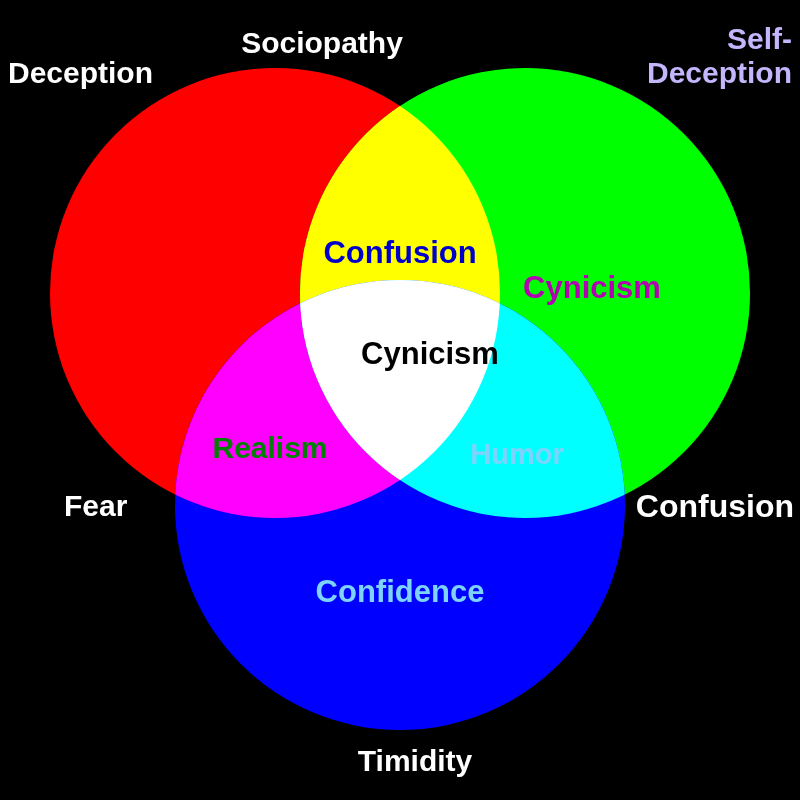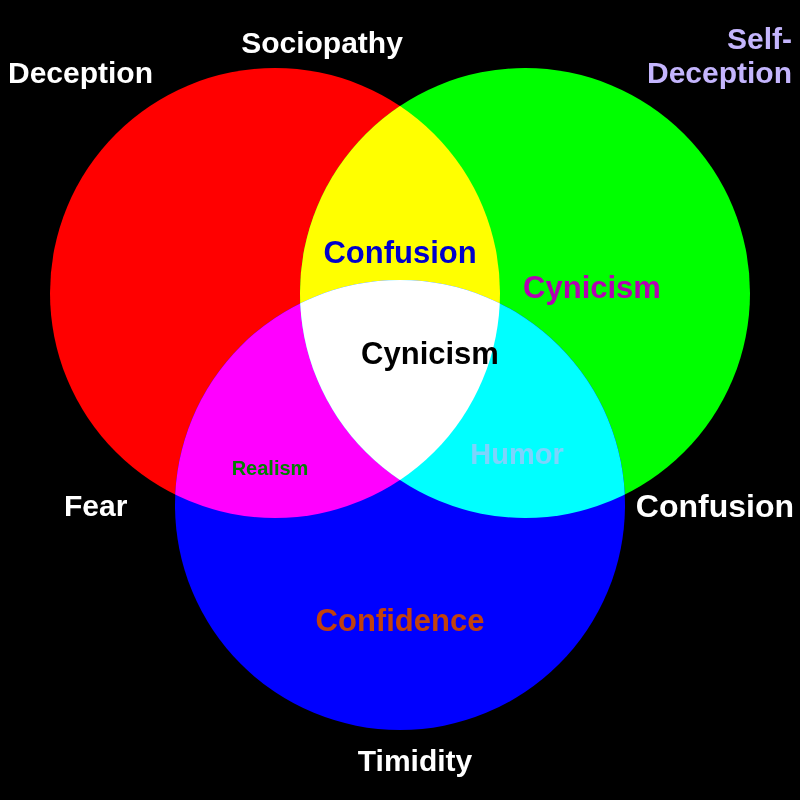--- a/index.html
+++ b/index.html
@@ -48,23 +48,22 @@
     font-size: 31px;
     color: #B3B300;
   }
   .lbl-knowledge {
     left: 400px;  top: 252px;
     font-size: 31px;
     color: #0000CC;
   }
   .lbl-realism {
     left: 270px;  top: 448px;
-    font-size: 20px;
+    font-size: 30px;
     color: #008000;
-    margin-top: 20px;
   }
   .lbl-humor {
     left: 517px;  top: 434px;
     font-size: 29px;
     color: #B30000;
   }
   .lbl-cynicism {
     left: 404px;  top: 353px;
     font-size: 31px;
     color: #000000;
@@ -149,21 +148,21 @@
     <g clip-path="url(#clip-red)">
       <g clip-path="url(#clip-green)">
         <circle cx="400" cy="505" r="225" fill="#FFFFFF"></circle>
       </g>
     </g>
   </svg>
 
 
   <div class="region-label lbl-honesty" style="color: rgb(179, 0, 179);">Cynicism</div>
 
-  <div class="region-label lbl-confidence" style="color: #c2410c; margin-top: 29px;">Confidence</div>
+  <div class="region-label lbl-confidence" style="color: #7dd3fc;">Confidence</div>
 
   <div class="region-label lbl-knowledge" style="color: rgb(0, 0, 204);">Confusion</div>
 
   <div class="region-label lbl-realism" style="color: rgb(0, 128, 0);">Realism</div>
 
   <div class="region-label lbl-humor" style="color: #7dd3fc; margin-top: 20px;">Humor</div>
 
   <div class="region-label lbl-cynicism" style="color: rgb(0, 0, 0);">Cynicism</div>
 
   <div class="outer-label lbl-stupidity" style="color: rgb(255, 255, 255);">Deception</div>

